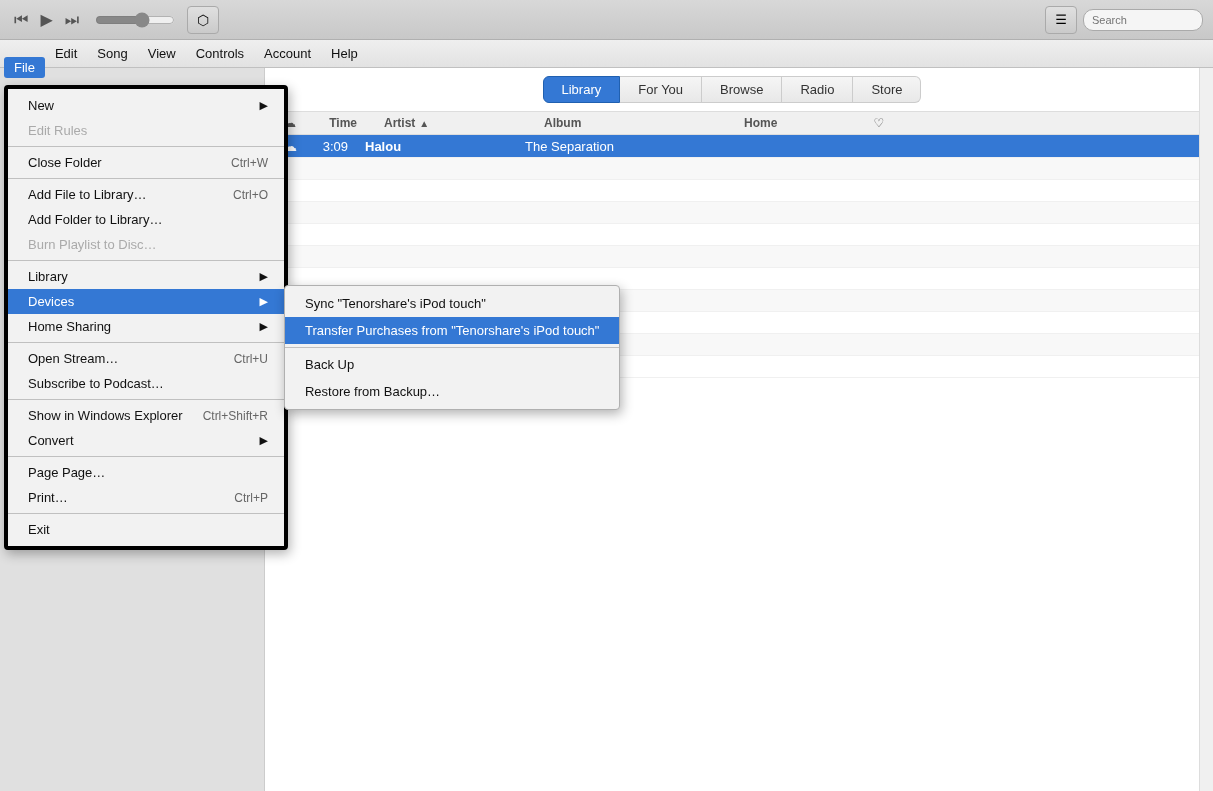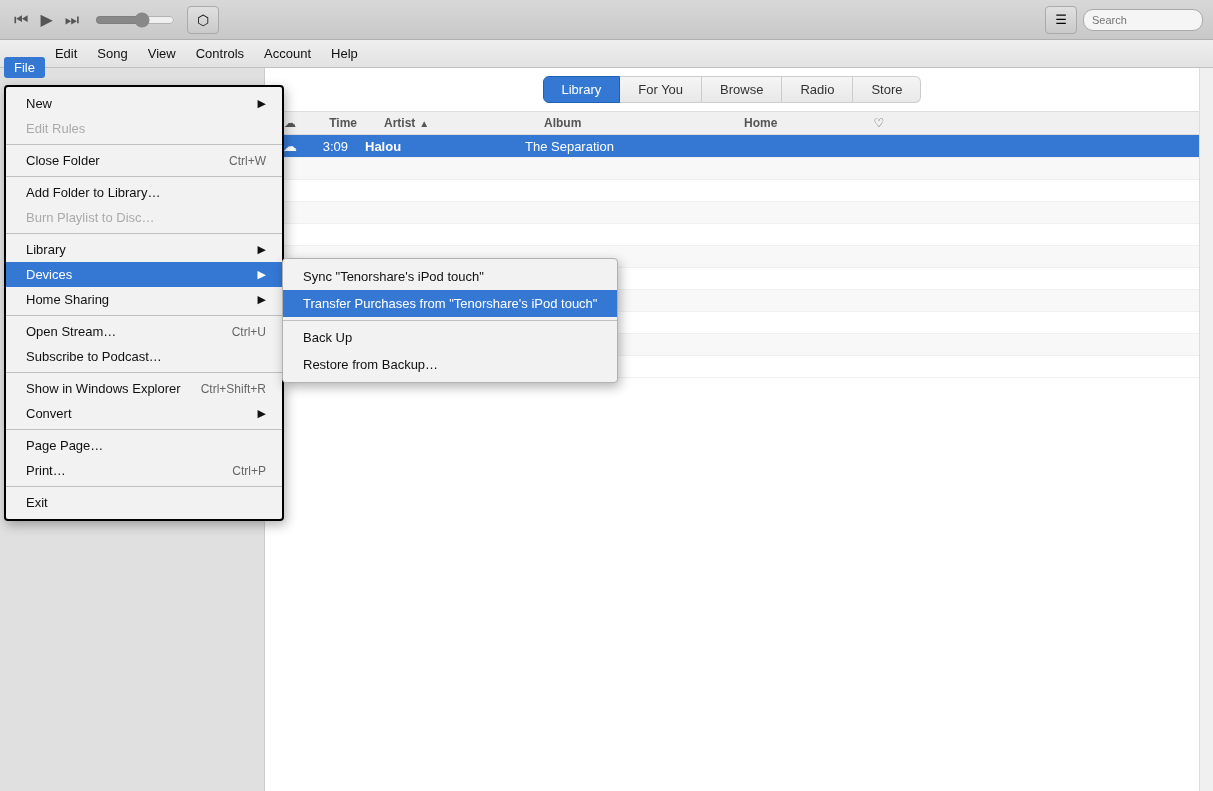--- a/index.html
+++ b/index.html
@@ -116,21 +116,21 @@
       background: #3478d4;
       color: white;
     }
 
     
     .dropdown {
       position: absolute;
       top: 28px;
       left: 0;
       background: #f2f2f2;
-      border: 2px solid #000000;
+      border: 4px solid #000000;
       border-radius: 4px;
       box-shadow: 2px 4px 12px rgba(0,0,0,0.3);
       min-width: 280px;
       z-index: 200;
       padding: 4px 0;
     }
     .dropdown-item {
       padding: 5px 16px 5px 20px;
       cursor: pointer;
       display: flex;
@@ -348,20 +348,24 @@
       <div class="dropdown-separator"></div>
 
       <div class="dropdown-item">
         <span>Close Folder</span>
         <span class="dropdown-shortcut">Ctrl+W</span>
       </div>
 
       <div class="dropdown-separator"></div>
 
       <div class="dropdown-item">
+        <span>Add File to Library…</span>
+        <span class="dropdown-shortcut">Ctrl+O</span>
+      </div>
+      <div class="dropdown-item">
         <span>Add Folder to Library…</span>
       </div>
       <div class="dropdown-item disabled">
         <span>Burn Playlist to Disc…</span>
       </div>
 
       <div class="dropdown-separator"></div>
 
       <div class="dropdown-item">
         <span>Library</span>

